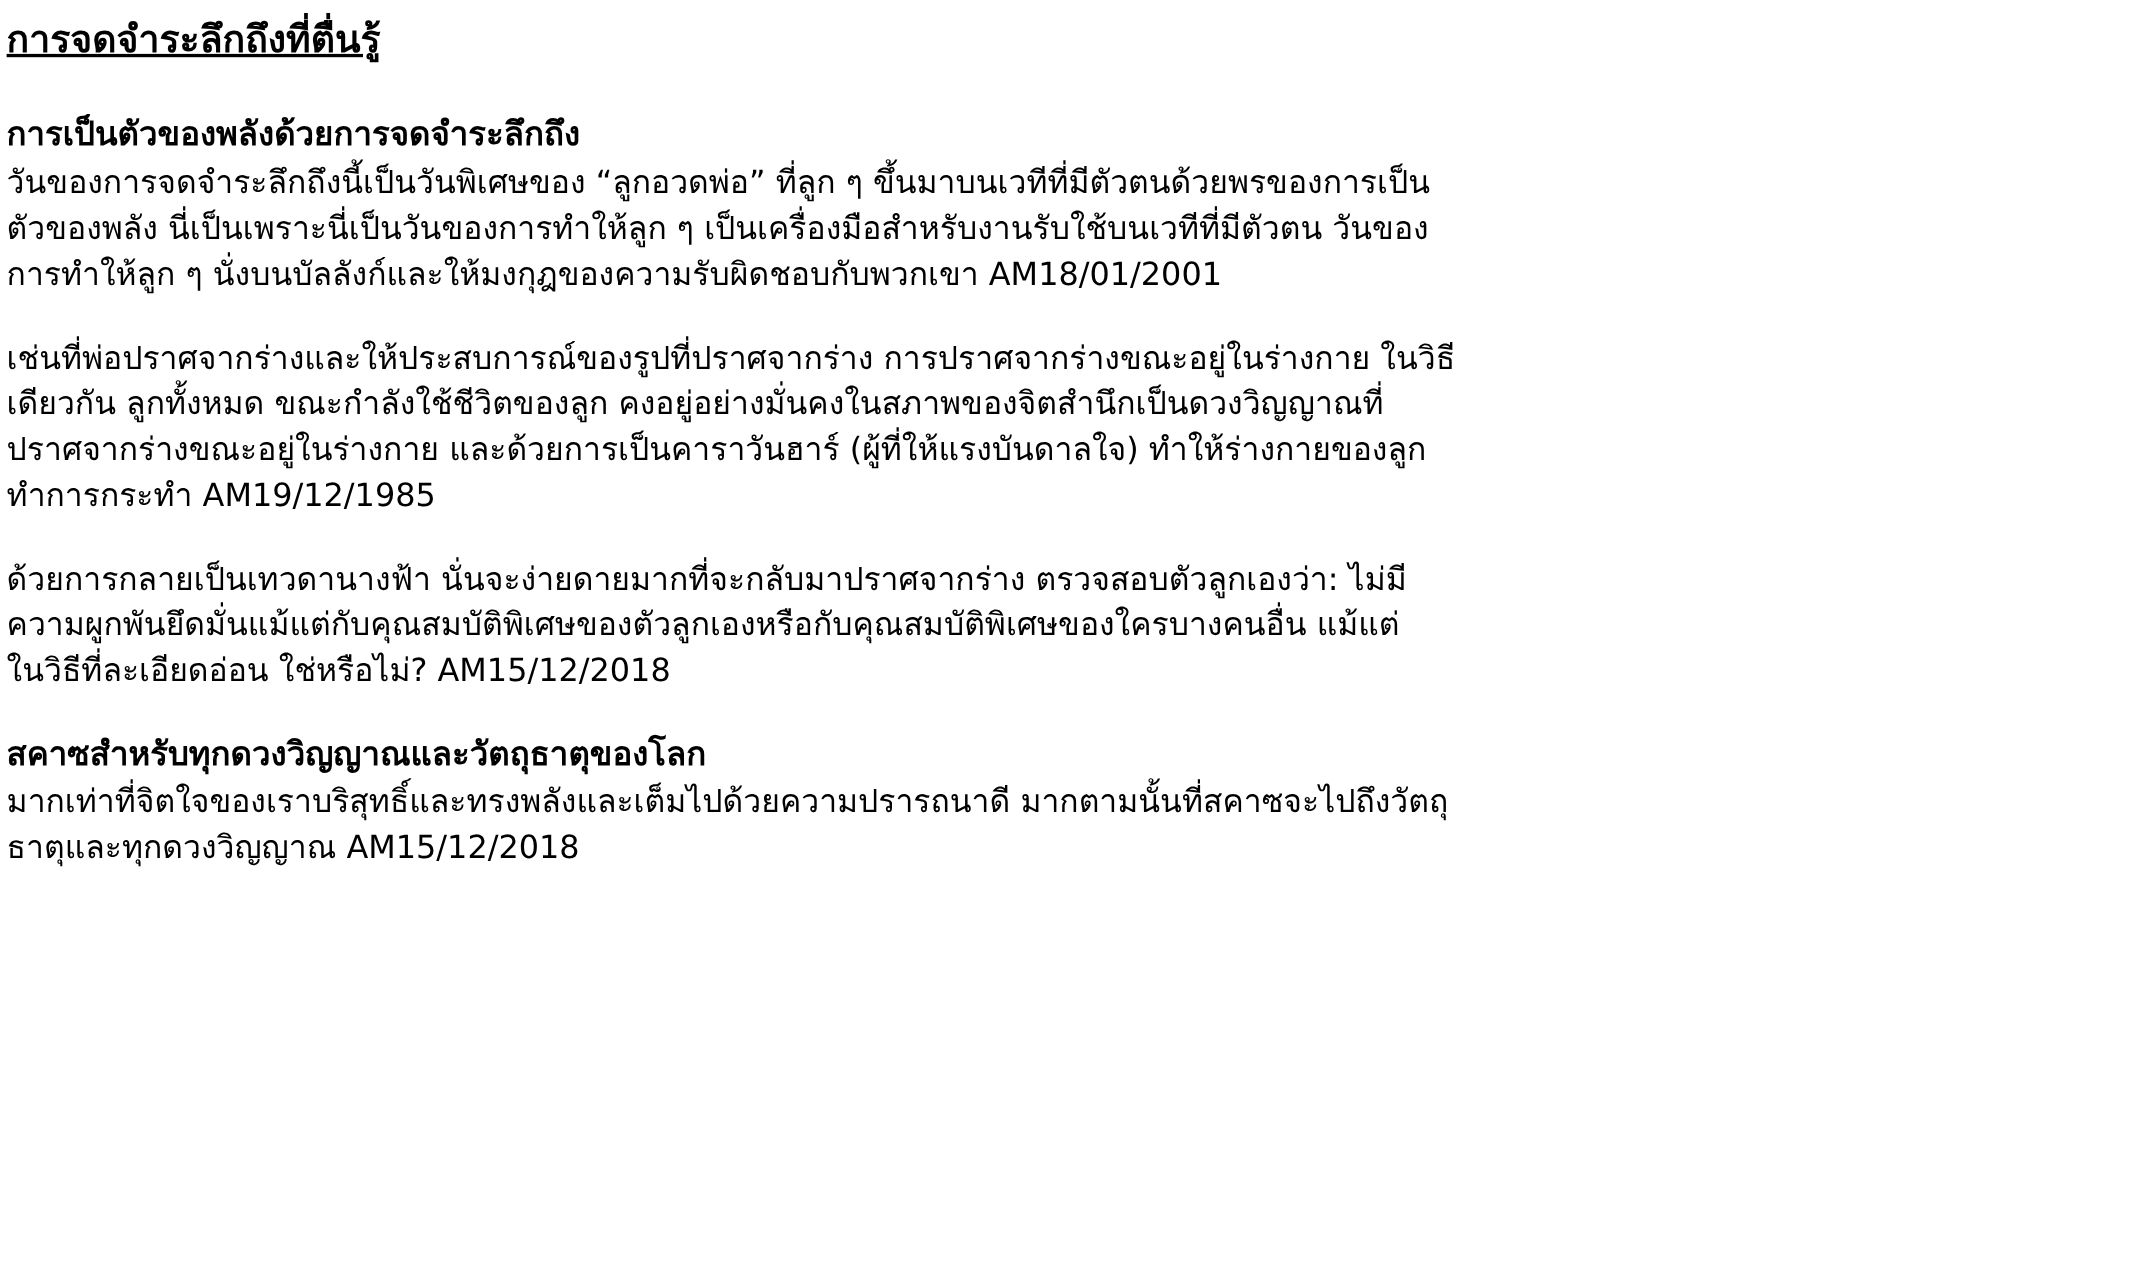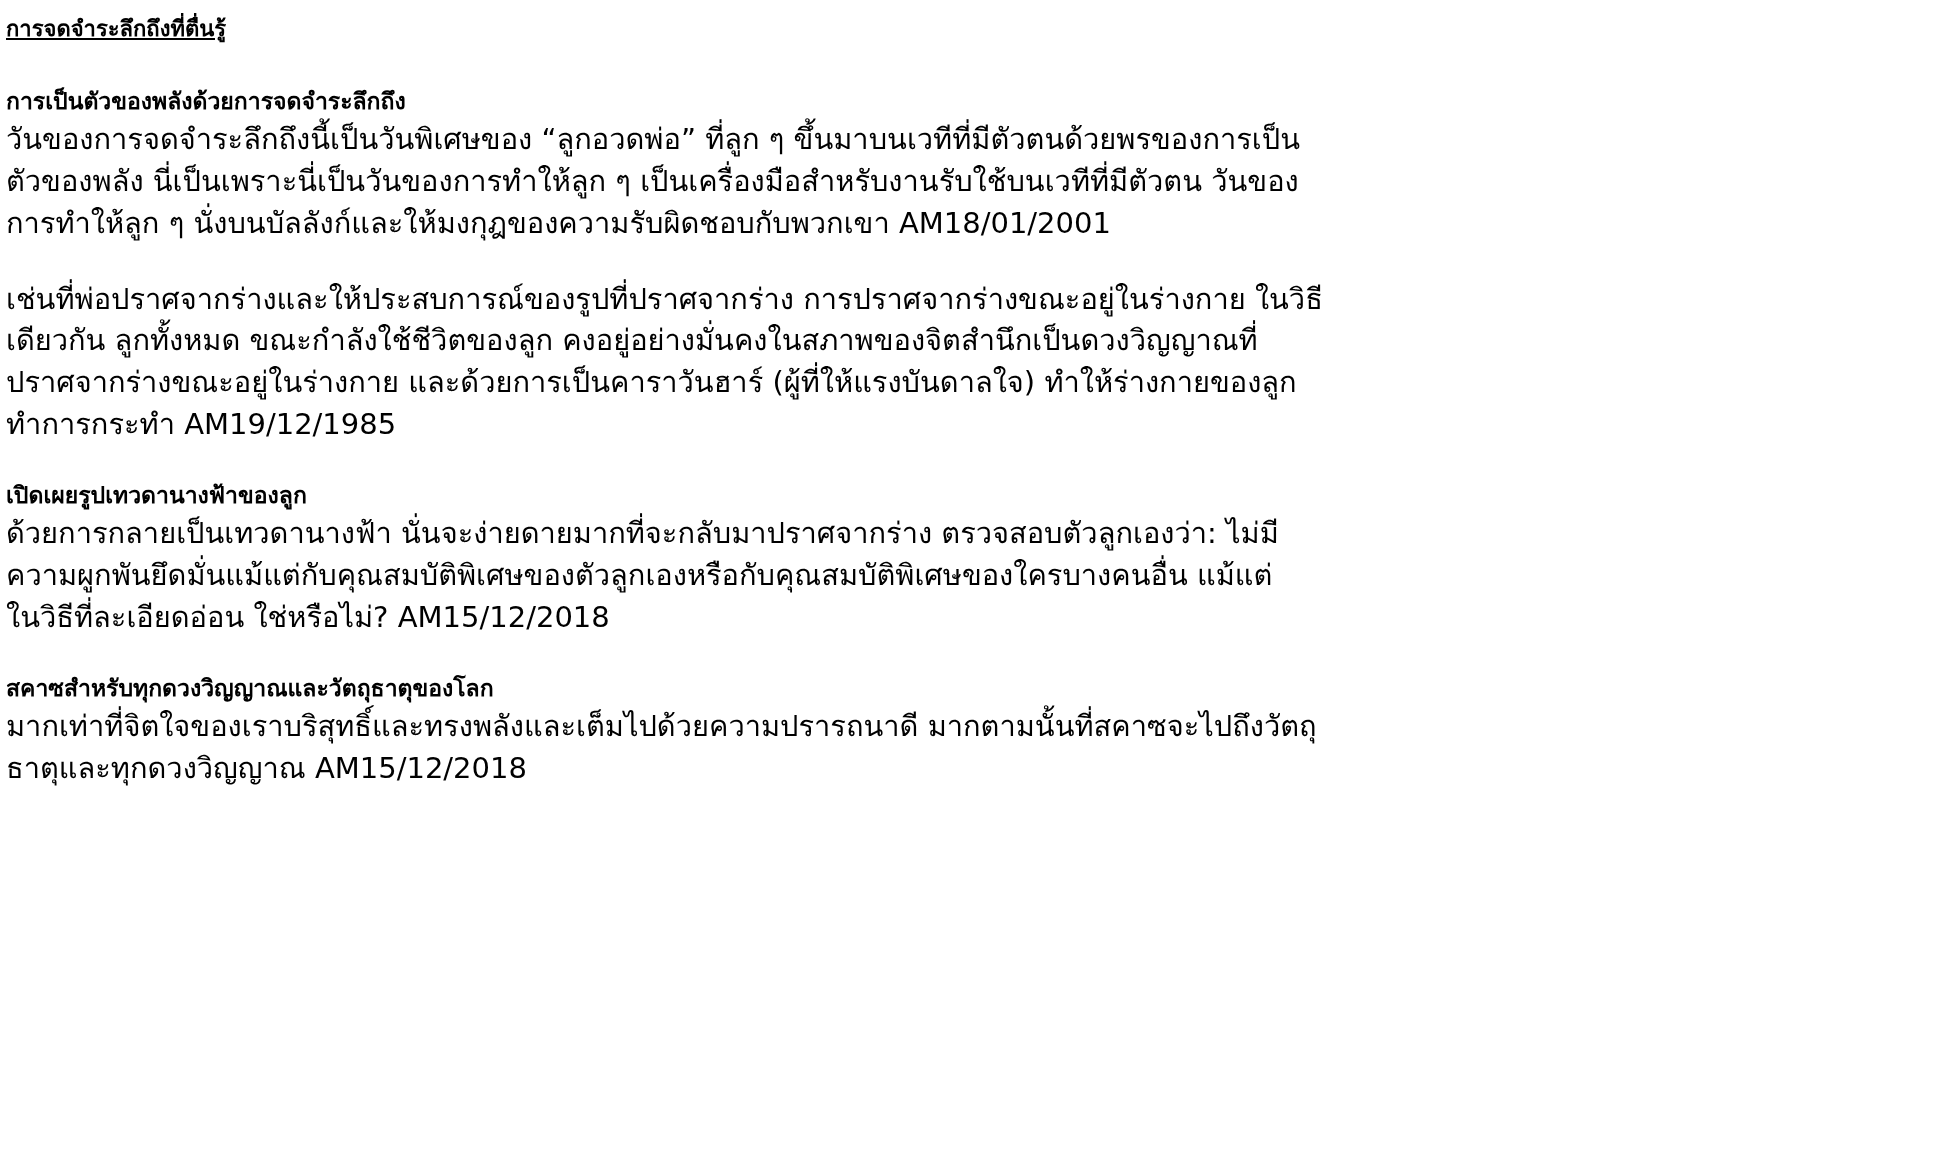--- a/index.html
+++ b/index.html
@@ -14,35 +14,35 @@
     font-family: "DejaVu Sans", "Liberation Sans", sans-serif;
     color: #000000;
   }
   .page {
     box-sizing: border-box;
     width: 1945px;
     height: 1163px;
     padding: 14px 0 0 6px;
   }
   .doc-title {
-    font-size: 22px;
+    font-size: 34px;
     font-weight: bold;
     text-decoration: underline;
     line-height: 1.35;
     margin: 0 0 42px 0;
     white-space: nowrap;
   }
   .section {
     margin-bottom: 34px;
   }
   .section:last-child {
     margin-bottom: 0;
   }
   .section-heading {
-    font-size: 23px;
+    font-size: 30px;
     font-weight: bold;
     line-height: 1.38;
     margin: 0 0 2px 0;
     white-space: nowrap;
     font-family: Liberation Serif, serif;
   }
   .section-body {
     font-size: 29px;
     font-weight: normal;
     line-height: 1.44;
@@ -68,21 +68,20 @@
   </div>
 
   <div class="section">
     <div class="section-body">เช่นที่พ่อปราศจากร่างและให้ประสบการณ์ของรูปที่ปราศจากร่าง การปราศจากร่างขณะอยู่ในร่างกาย ในวิธี
 เดียวกัน ลูกทั้งหมด ขณะกำลังใช้ชีวิตของลูก คงอยู่อย่างมั่นคงในสภาพของจิตสำนึกเป็นดวงวิญญาณที่
 ปราศจากร่างขณะอยู่ในร่างกาย และด้วยการเป็นคาราวันฮาร์ (ผู้ที่ให้แรงบันดาลใจ) ทำให้ร่างกายของลูก
 ทำการกระทำ AM19/12/1985</div>
   </div>
 
   <div class="section">
-    <div class="section-heading">เปิดเผยรูปเทวดานางฟ้าของลูก</div>
     <div class="section-body">ด้วยการกลายเป็นเทวดานางฟ้า นั่นจะง่ายดายมากที่จะกลับมาปราศจากร่าง ตรวจสอบตัวลูกเองว่า: ไม่มี
 ความผูกพันยึดมั่นแม้แต่กับคุณสมบัติพิเศษของตัวลูกเองหรือกับคุณสมบัติพิเศษของใครบางคนอื่น แม้แต่
 ในวิธีที่ละเอียดอ่อน ใช่หรือไม่? AM15/12/2018</div>
   </div>
 
   <div class="section">
     <div class="section-heading">สคาซสำหรับทุกดวงวิญญาณและวัตถุธาตุของโลก</div>
     <div class="section-body">มากเท่าที่จิตใจของเราบริสุทธิ์และทรงพลังและเต็มไปด้วยความปรารถนาดี มากตามนั้นที่สคาซจะไปถึงวัตถุ
 ธาตุและทุกดวงวิญญาณ AM15/12/2018</div>
   </div>

